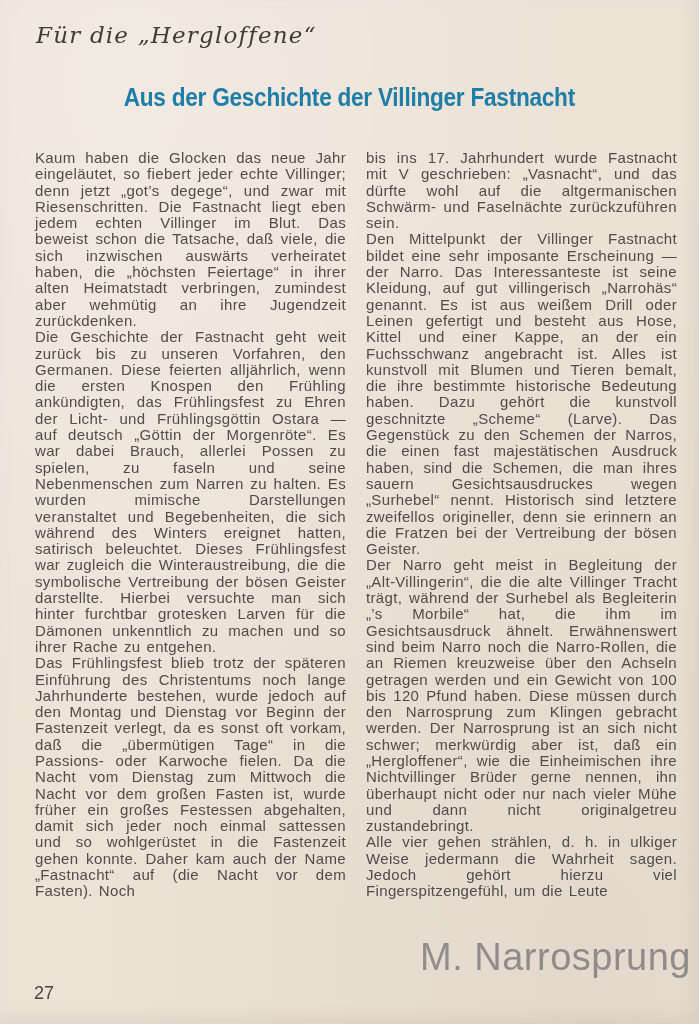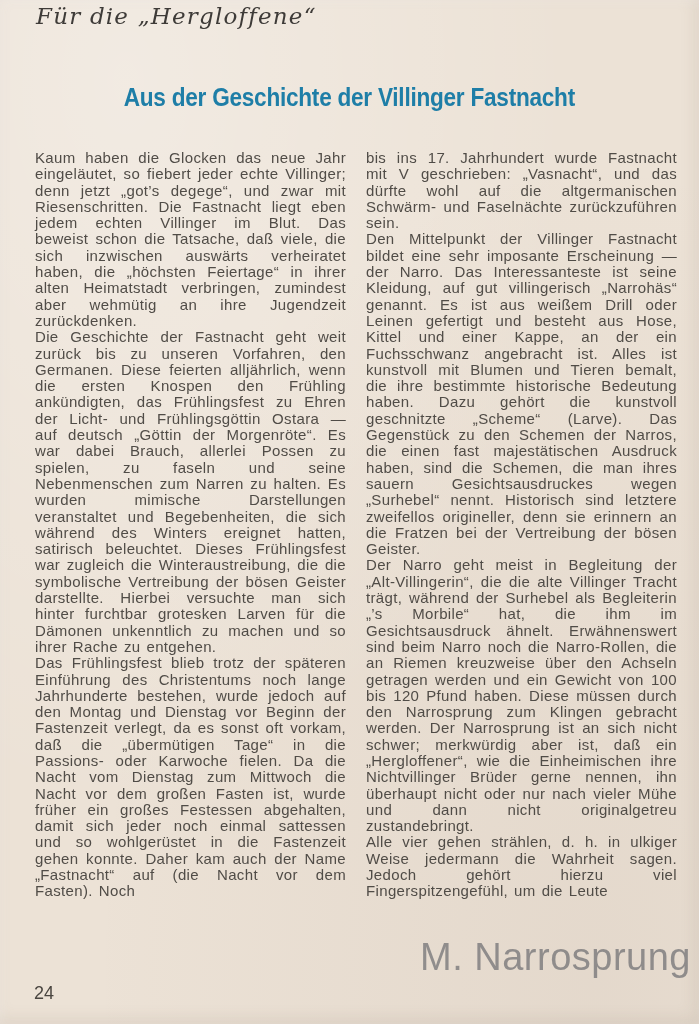--- a/index.html
+++ b/index.html
@@ -18,21 +18,21 @@
     width: 699px; height: 1024px;
     overflow: hidden;
     background:
       radial-gradient(ellipse at 18% 8%, rgba(255,255,255,0.30), transparent 55%),
       radial-gradient(ellipse at 85% 95%, rgba(120,90,70,0.07), transparent 60%),
       var(--paper);
     box-shadow: inset -4px -5px 16px rgba(100,80,60,0.10), inset 2px 2px 10px rgba(255,255,255,0.25);
   }
   .dedication {
     position: absolute;
-    top: 3px; left: 36px;
+    top: 22px; left: 36px;
     font-family: "DejaVu Serif", serif;
     font-style: italic;
     font-size: 23px;
     letter-spacing: 1.2px;
     color: #3e3b38;
   }
   .title {
     position: absolute;
     top: 82px; left: 0;
     width: 100%;
@@ -104,15 +104,15 @@
     <div class="col" lang="de">
       <p>bis ins 17. Jahrhundert wurde Fastnacht mit V geschrieben: „Vasnacht“, und das dürfte wohl auf die altgermanischen Schwärm- und Faselnächte zurückzuführen sein.</p>
       <p>Den Mittelpunkt der Villinger Fastnacht bildet eine sehr imposante Erscheinung — der Narro. Das Interessanteste ist seine Kleidung, auf gut villingerisch „Narrohäs“ genannt. Es ist aus weißem Drill oder Leinen gefertigt und besteht aus Hose, Kittel und einer Kappe, an der ein Fuchsschwanz angebracht ist. Alles ist kunstvoll mit Blumen und Tieren bemalt, die ihre bestimmte historische Bedeutung haben. Dazu gehört die kunstvoll geschnitzte „Scheme“ (Larve). Das Gegenstück zu den Schemen der Narros, die einen fast majestätischen Ausdruck haben, sind die Schemen, die man ihres sauern Gesichtsausdruckes wegen „Surhebel“ nennt. Historisch sind letztere zweifellos origineller, denn sie erinnern an die Fratzen bei der Vertreibung der bösen Geister.</p>
       <p>Der Narro geht meist in Begleitung der „Alt-Villingerin“, die die alte Villinger Tracht trägt, während der Surhebel als Begleiterin „’s Morbile“ hat, die ihm im Gesichtsausdruck ähnelt. Erwähnenswert sind beim Narro noch die Narro-Rollen, die an Riemen kreuzweise über den Achseln getragen werden und ein Gewicht von 100 bis 120 Pfund haben. Diese müssen durch den Narrosprung zum Klingen gebracht werden. Der Narrosprung ist an sich nicht schwer; merkwürdig aber ist, daß ein „Hergloffener“, wie die Einheimischen ihre Nichtvillinger Brüder gerne nennen, ihn überhaupt nicht oder nur nach vieler Mühe und dann nicht originalgetreu zustandebringt.</p>
       <p>Alle vier gehen strählen, d. h. in ulkiger Weise jedermann die Wahrheit sagen. Jedoch gehört hierzu viel Fingerspitzengefühl, um die Leute</p>
     </div>
   </div>
 
   <div class="watermark">M. Narrosprung</div>
 
-  <div class="page-number">24</div>
+  <div class="page-number">27</div>
 
 </div>
 
 </body></html>

